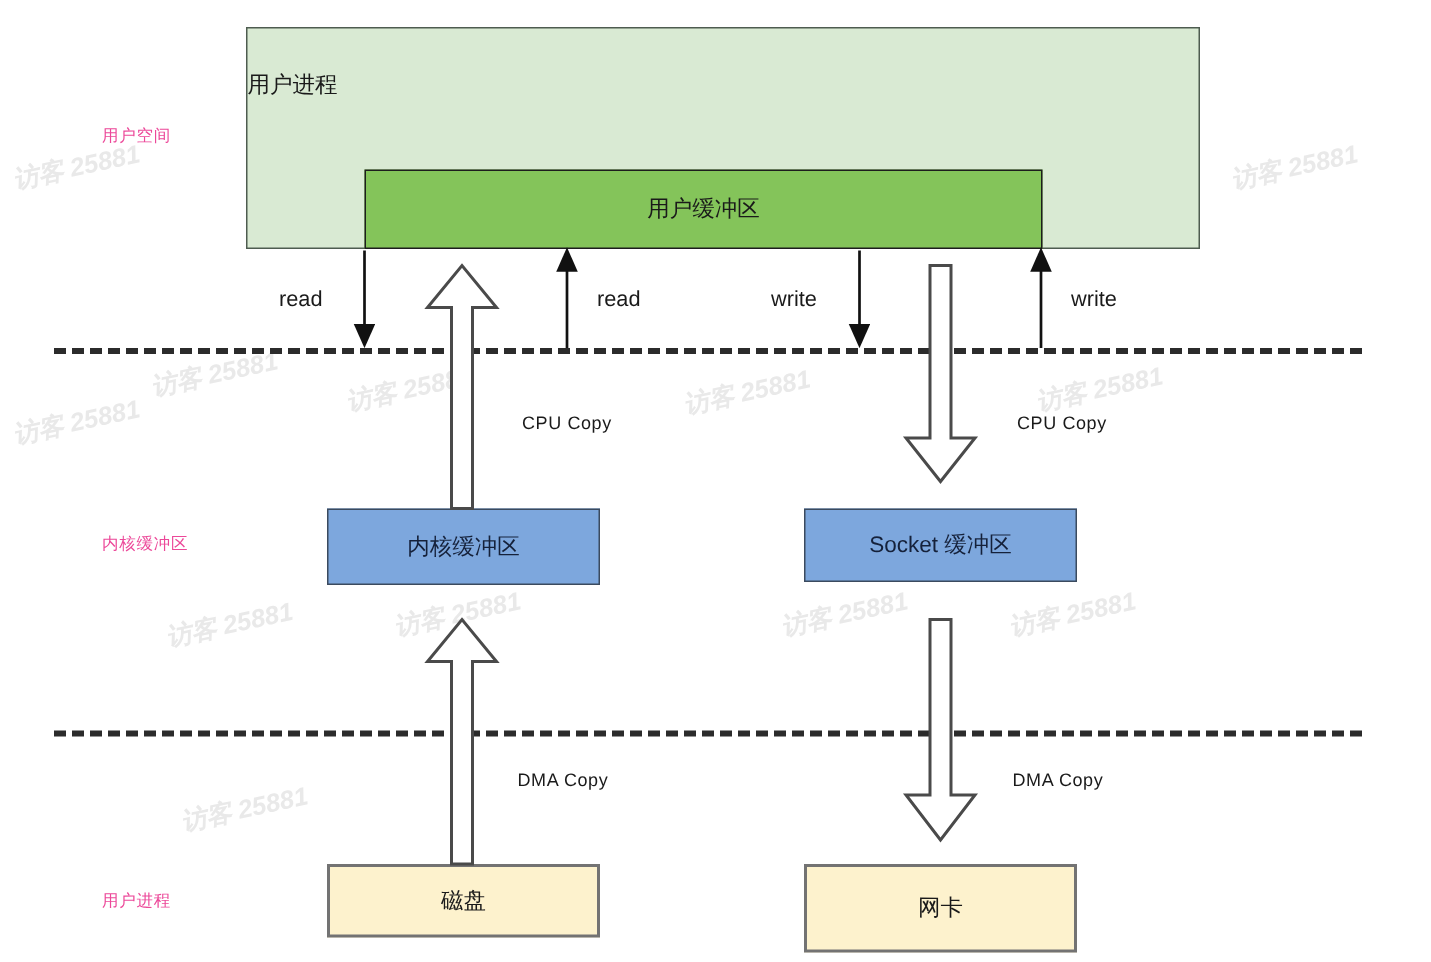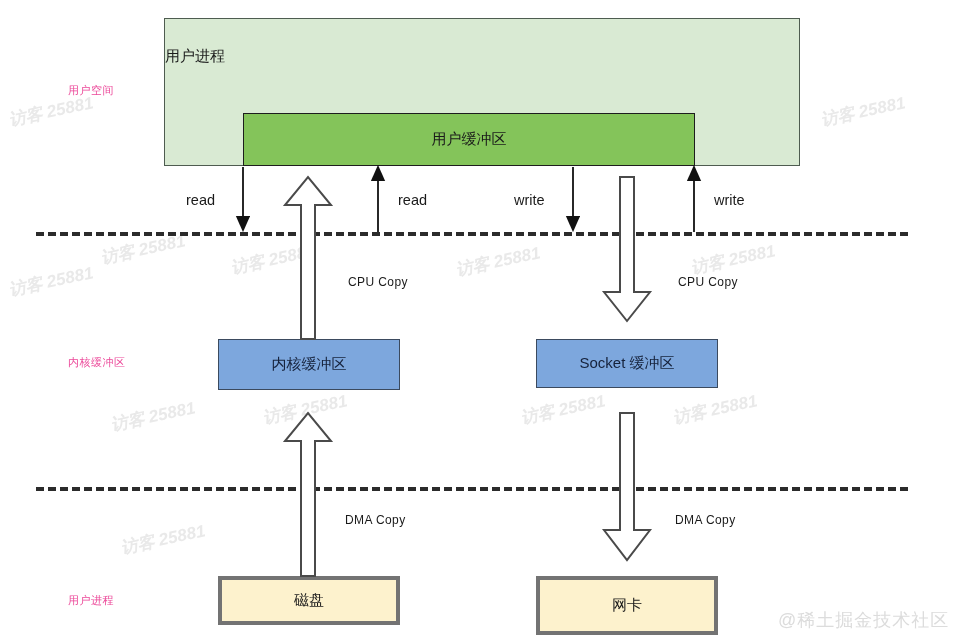--- a/index.html
+++ b/index.html
@@ -52,21 +52,21 @@
     background: #84c45a;
     border: 1.8px solid #1d1d1d;
   }
   .box-kernel {
     background: #7da7dd;
     border: 1.8px solid #3b4a5e;
     color: #15213a;
   }
   .box-hw {
     background: #fdf2cd;
-    border: 4px solid #737373;
+    border: 2px solid #737373;
   }
 
   
   .dashline {
     height: 0;
     border-top: 4px dashed #2b2b2b;
   }
 
   
   .note {
@@ -196,15 +196,14 @@
   <div class="abs note" style="left:186px; top:192px;">read</div>
   <div class="abs note" style="left:398px; top:192px;">read</div>
   <div class="abs note" style="left:514px; top:192px;">write</div>
   <div class="abs note" style="left:714px; top:192px;">write</div>
 
   <div class="abs note note-copy" style="left:348px; top:275px;">CPU  Copy</div>
   <div class="abs note note-copy" style="left:678px; top:275px;">CPU  Copy</div>
   <div class="abs note note-copy" style="left:345px; top:513px;">DMA  Copy</div>
   <div class="abs note note-copy" style="left:675px; top:513px;">DMA  Copy</div>
 
-  <div class="abs wm wm-brand" style="left:778px; top:608px;">@稀土掘金技术社区</div>
 
 </div>
 
 </body></html>

